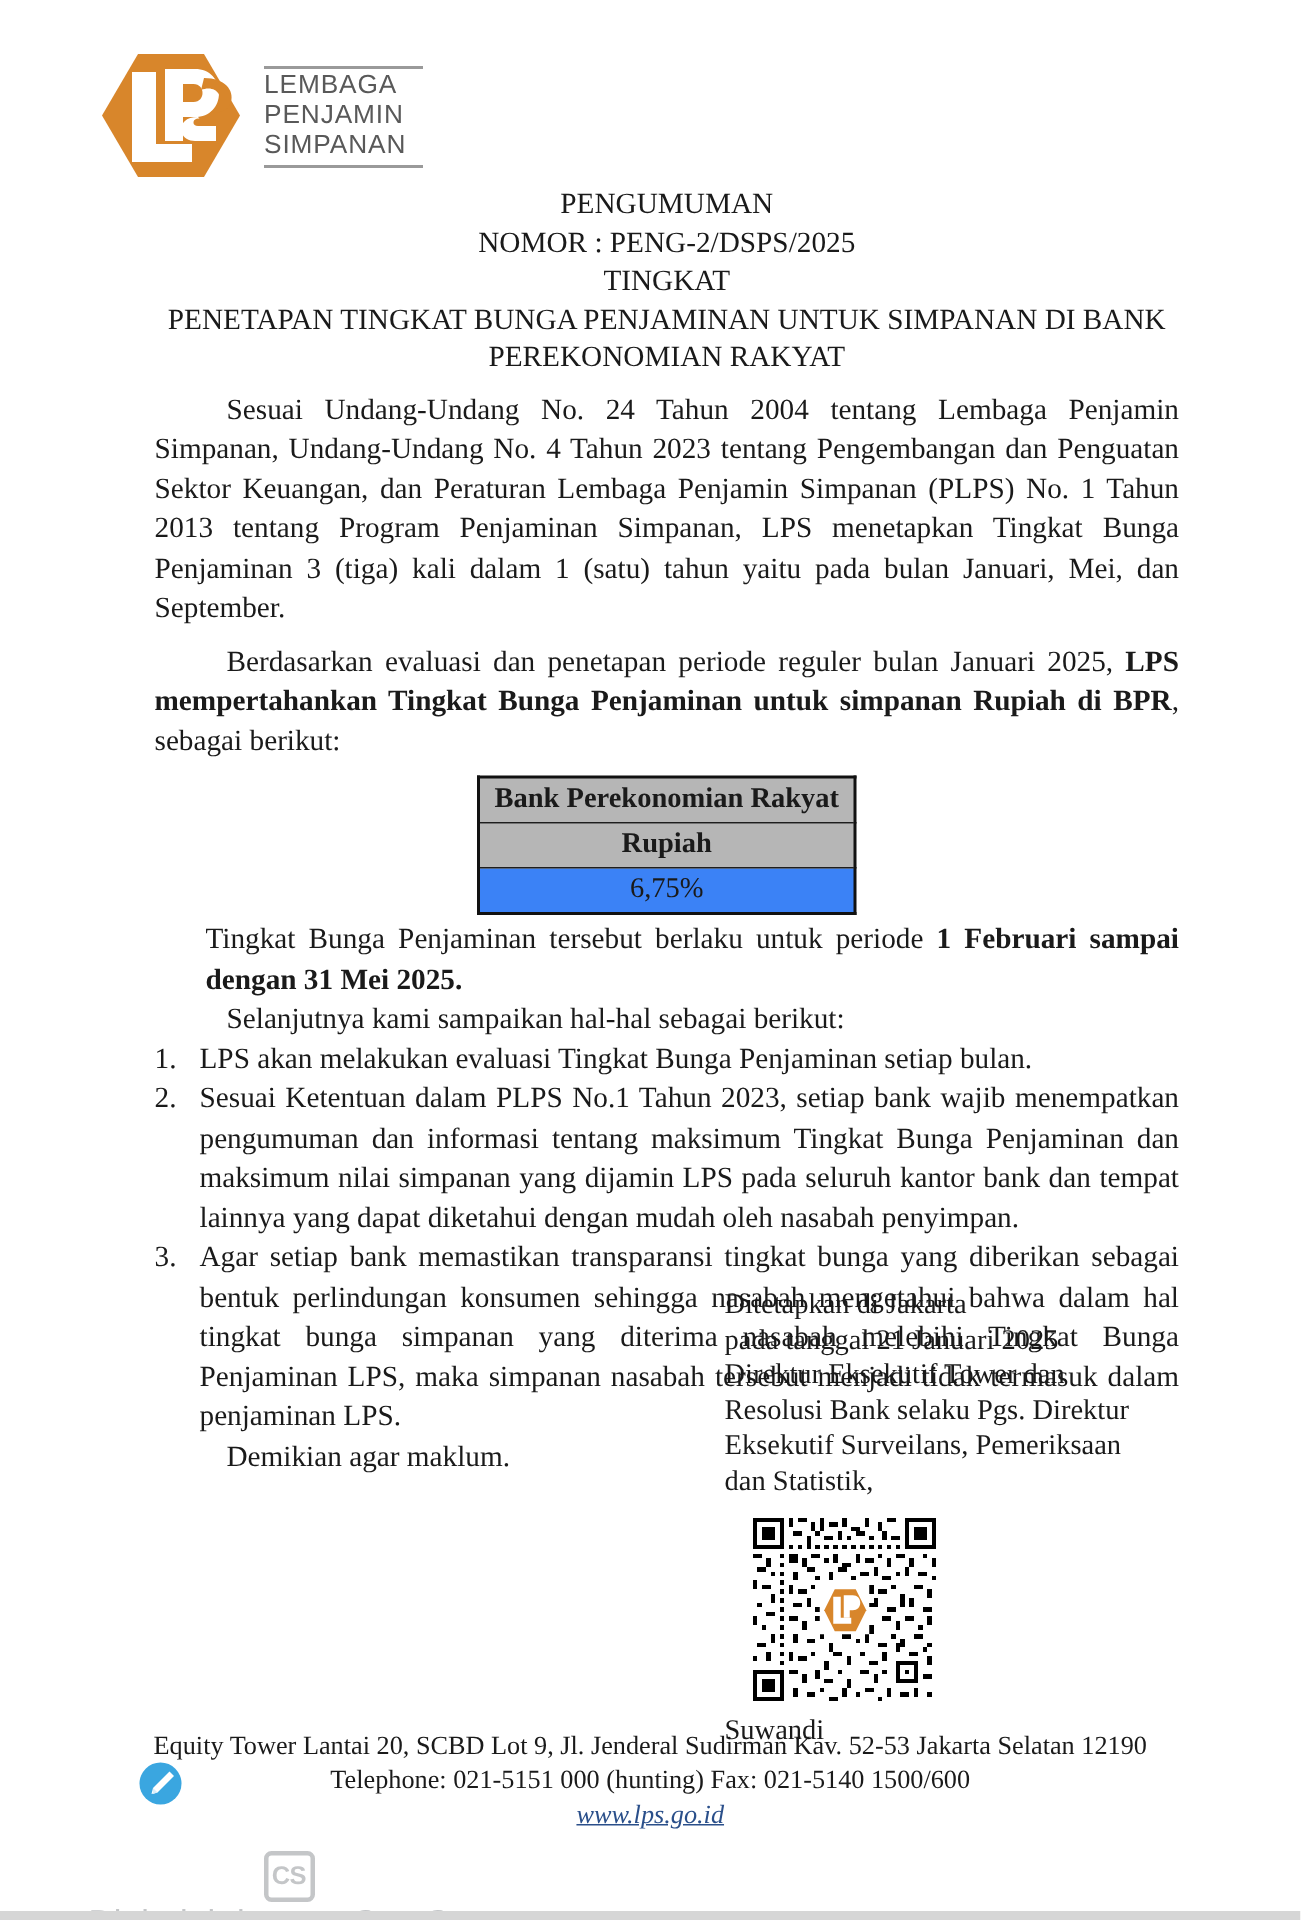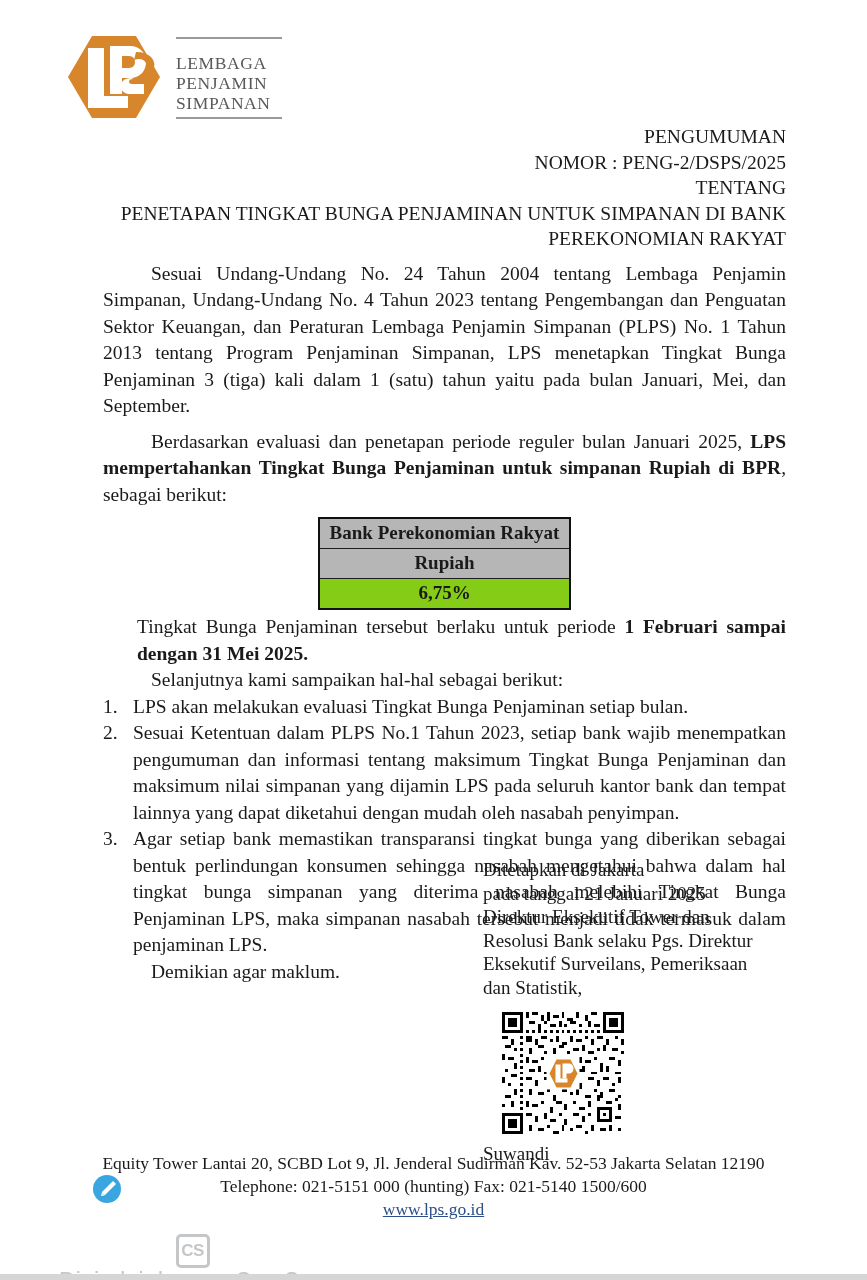--- a/index.html
+++ b/index.html
@@ -37,27 +37,27 @@
     flex-direction: column;
     justify-content: center;
     padding-top: 2px;
   }
   .logo-rule {
     height: 2px;
     background: #9a9a9a;
     width: 106px;
   }
   .logo-words-text {
-    font-family: Liberation Serif, serif;
+    font-family: Liberation Sans, sans-serif;
     font-size: 17.5px;
     line-height: 20px;
     letter-spacing: 0.6px;
     color: #595959;
     font-weight: 500;
-    padding: 14px 0 4px 0;
+    padding: 0 0 4px 0;
   }
 
   
   .page {
     position: absolute;
     left: 0;
     top: 0;
     width: 867px;
   }
   .content {
@@ -65,21 +65,21 @@
     left: 103px;
     top: 124px;
     width: 683px;
   }
 
   .title-block {
     text-align: center;
     font-size: 19.5px;
     line-height: 25.5px;
   }
-  .title-block div { white-space: nowrap; text-align: right; }
+  .title-block div { white-space: nowrap; }
   .title-block .wide { white-space: normal; }
 
   p.para {
     margin: 0;
     font-size: 19.5px;
     line-height: 26.5px;
     text-align: justify;
     text-indent: 48px;
     hyphens: none;
   }
@@ -103,22 +103,22 @@
     border: 1px solid #1d1d1d;
     text-align: center;
     font-size: 19px;
     padding: 3px 4px 4px 4px;
   }
   td.hdr {
     background: #b6b6b6;
     font-weight: bold;
   }
   td.val {
-    background: #84cc16;
-    font-weight: bold;
+    background: #3b82f6;
+    font-weight: normal;
     font-size: 19px;
   }
 
   
   ol.numlist {
     margin: 0;
     padding: 0;
     list-style: none;
   }
   ol.numlist li {
@@ -182,20 +182,21 @@
     top: 1152px;
     width: 867px;
     text-align: center;
     font-size: 17.5px;
     line-height: 23px;
   }
   .footer a,
   .footer .link {
     color: #2a4f8a;
     text-decoration: underline;
+    font-style: italic;
   }
   .footer-icon {
     position: absolute;
     left: 92px;
     top: 22px;
     width: 30px;
     height: 30px;
   }
 
   
@@ -263,21 +264,21 @@
       </div>
       <div class="logo-rule"></div>
     </div>
   </div>
 
   <div class="content">
 
     <div class="title-block">
       <div>PENGUMUMAN</div>
       <div>NOMOR : PENG-2/DSPS/2025</div>
-      <div>TENTANG</div>
+      <div>TINGKAT</div>
       <div class="wide">PENETAPAN TINGKAT BUNGA PENJAMINAN UNTUK SIMPANAN DI BANK PEREKONOMIAN RAKYAT</div>
     </div>
 
     <div class="gap-1"></div>
 
     <p class="para">Sesuai Undang-Undang No. 24 Tahun 2004 tentang Lembaga Penjamin Simpanan, Undang-Undang No. 4 Tahun 2023 tentang Pengembangan dan Penguatan Sektor Keuangan, dan Peraturan Lembaga Penjamin Simpanan (PLPS) No. 1 Tahun 2013 tentang Program Penjaminan Simpanan, LPS menetapkan Tingkat Bunga Penjaminan 3 (tiga) kali dalam 1 (satu) tahun yaitu pada bulan Januari, Mei, dan September.</p>
 
     <div class="gap-1"></div>
 
     <p class="para"><span>Berdasarkan evaluasi dan penetapan periode reguler bulan Januari 2025, </span><span class="b">LPS mempertahankan Tingkat Bunga Penjaminan untuk simpanan Rupiah di BPR</span><span>, sebagai berikut:</span></p>

